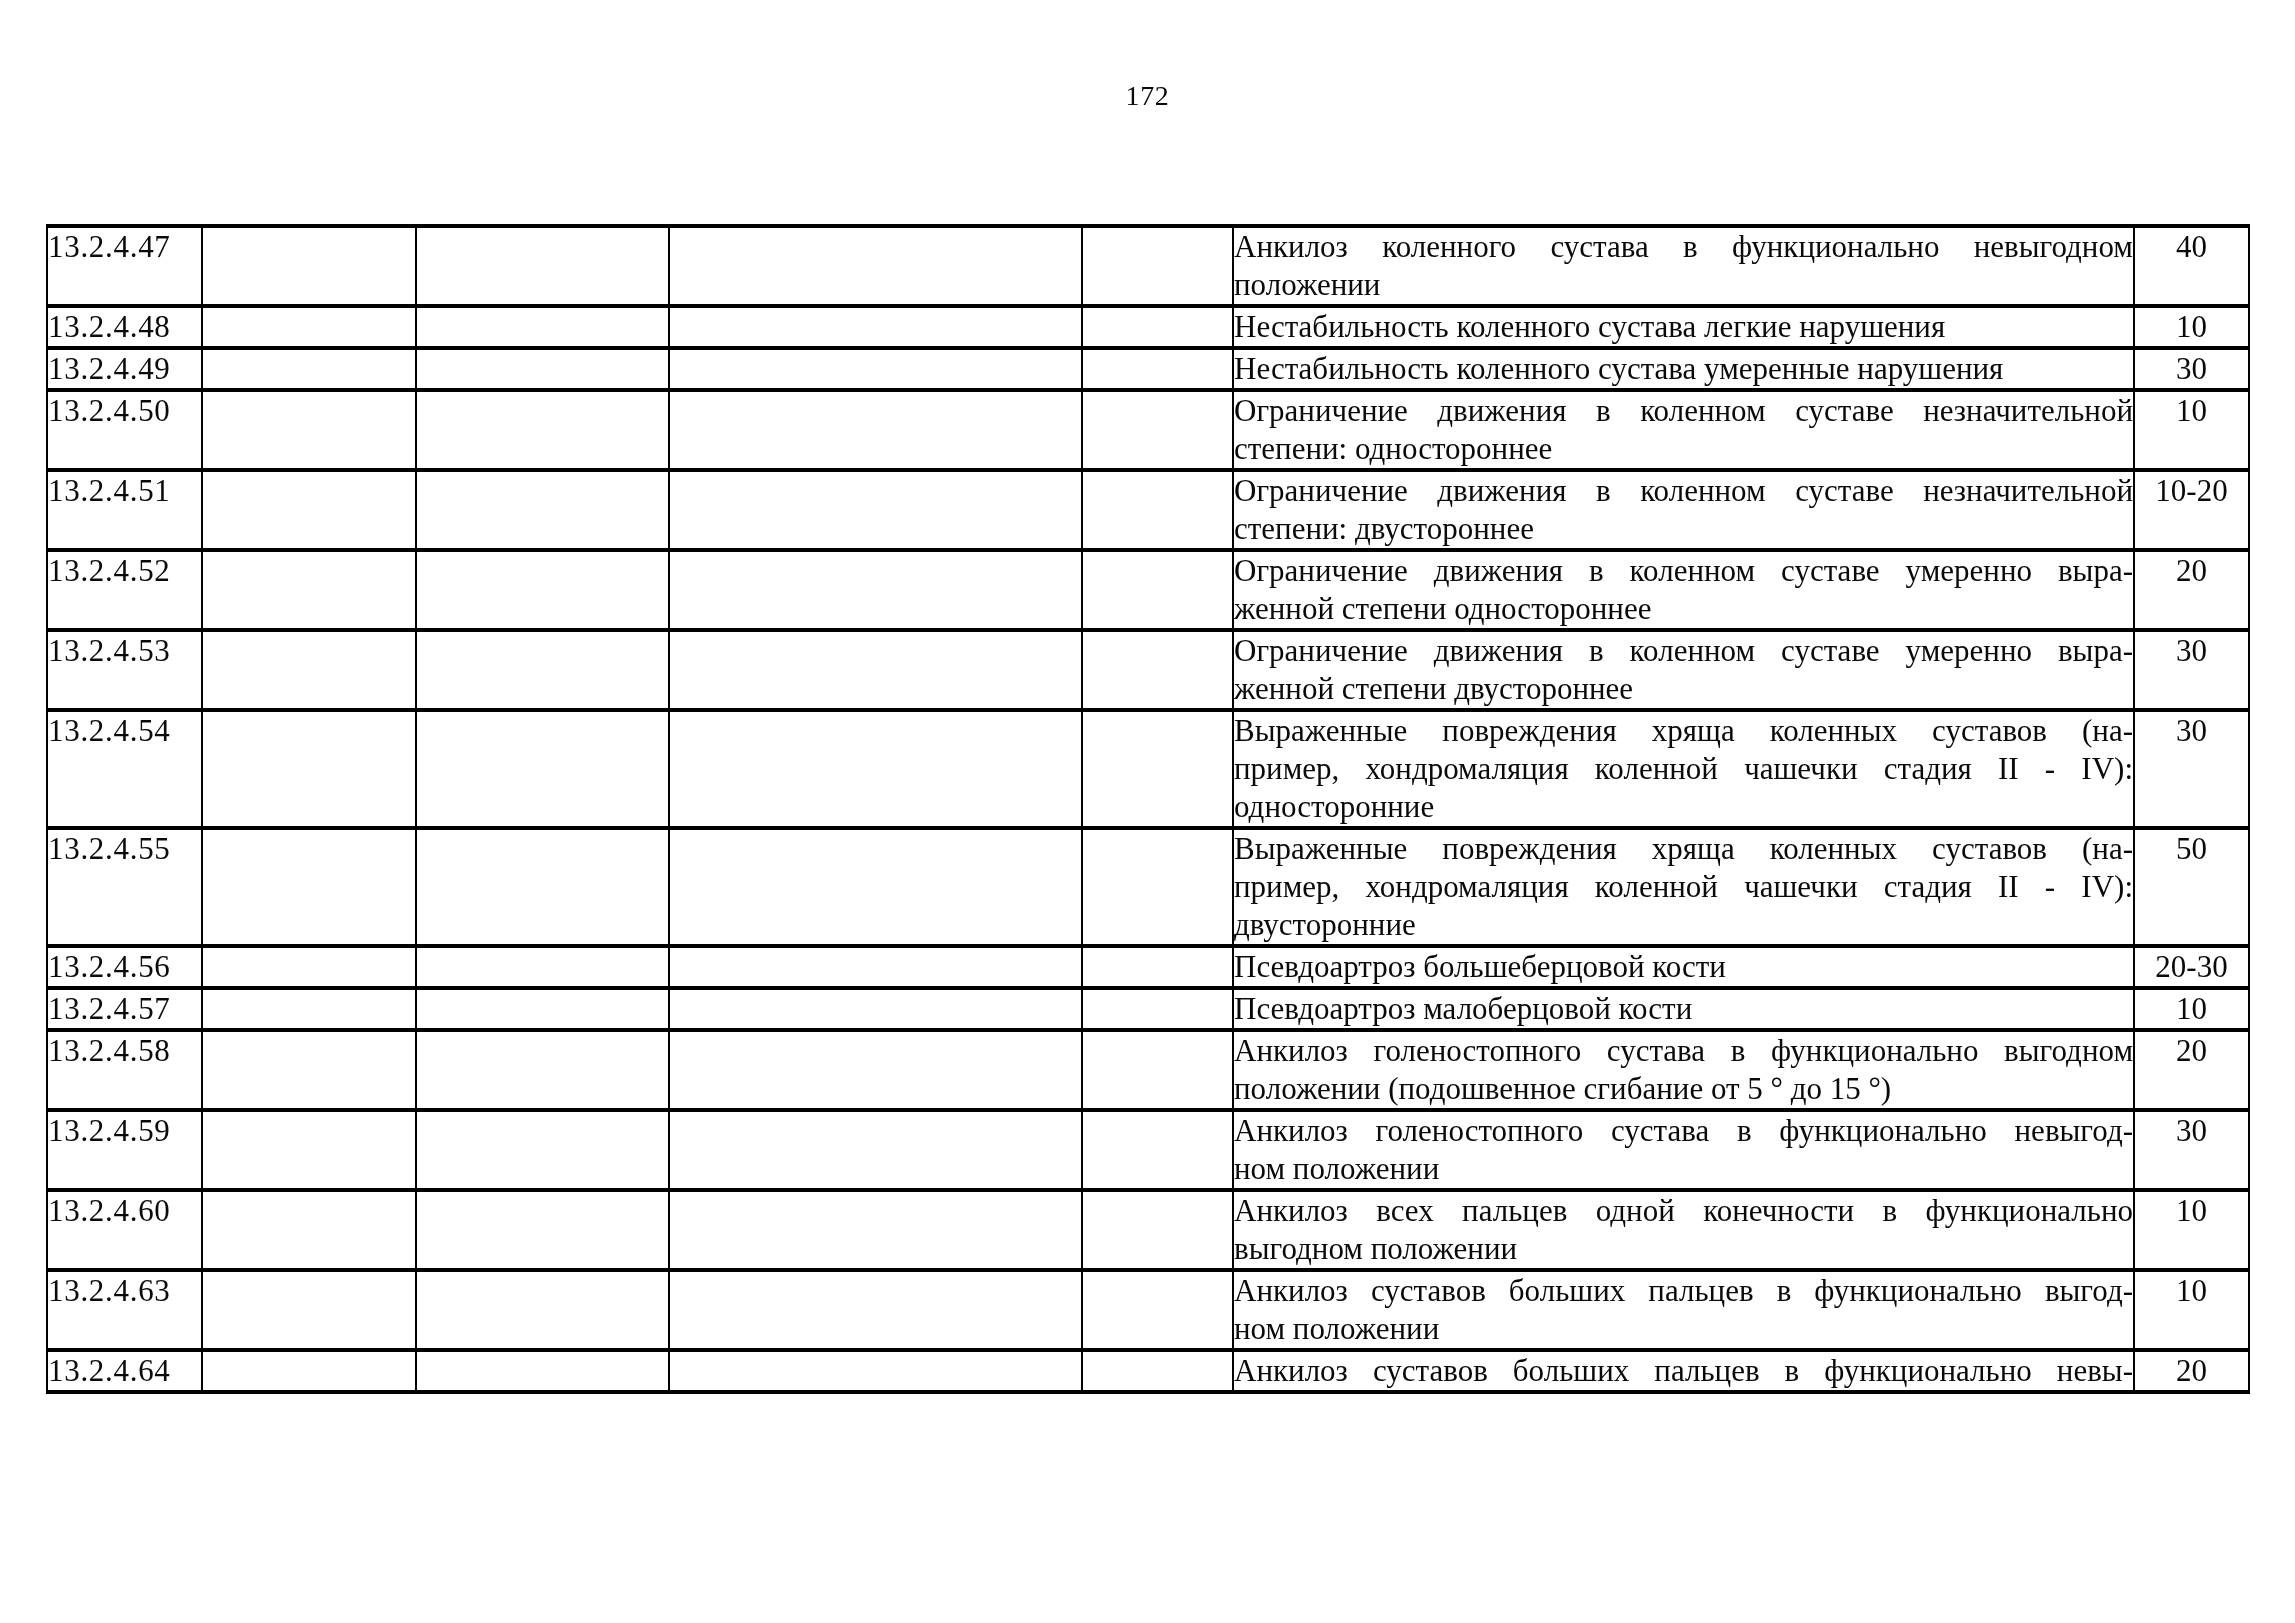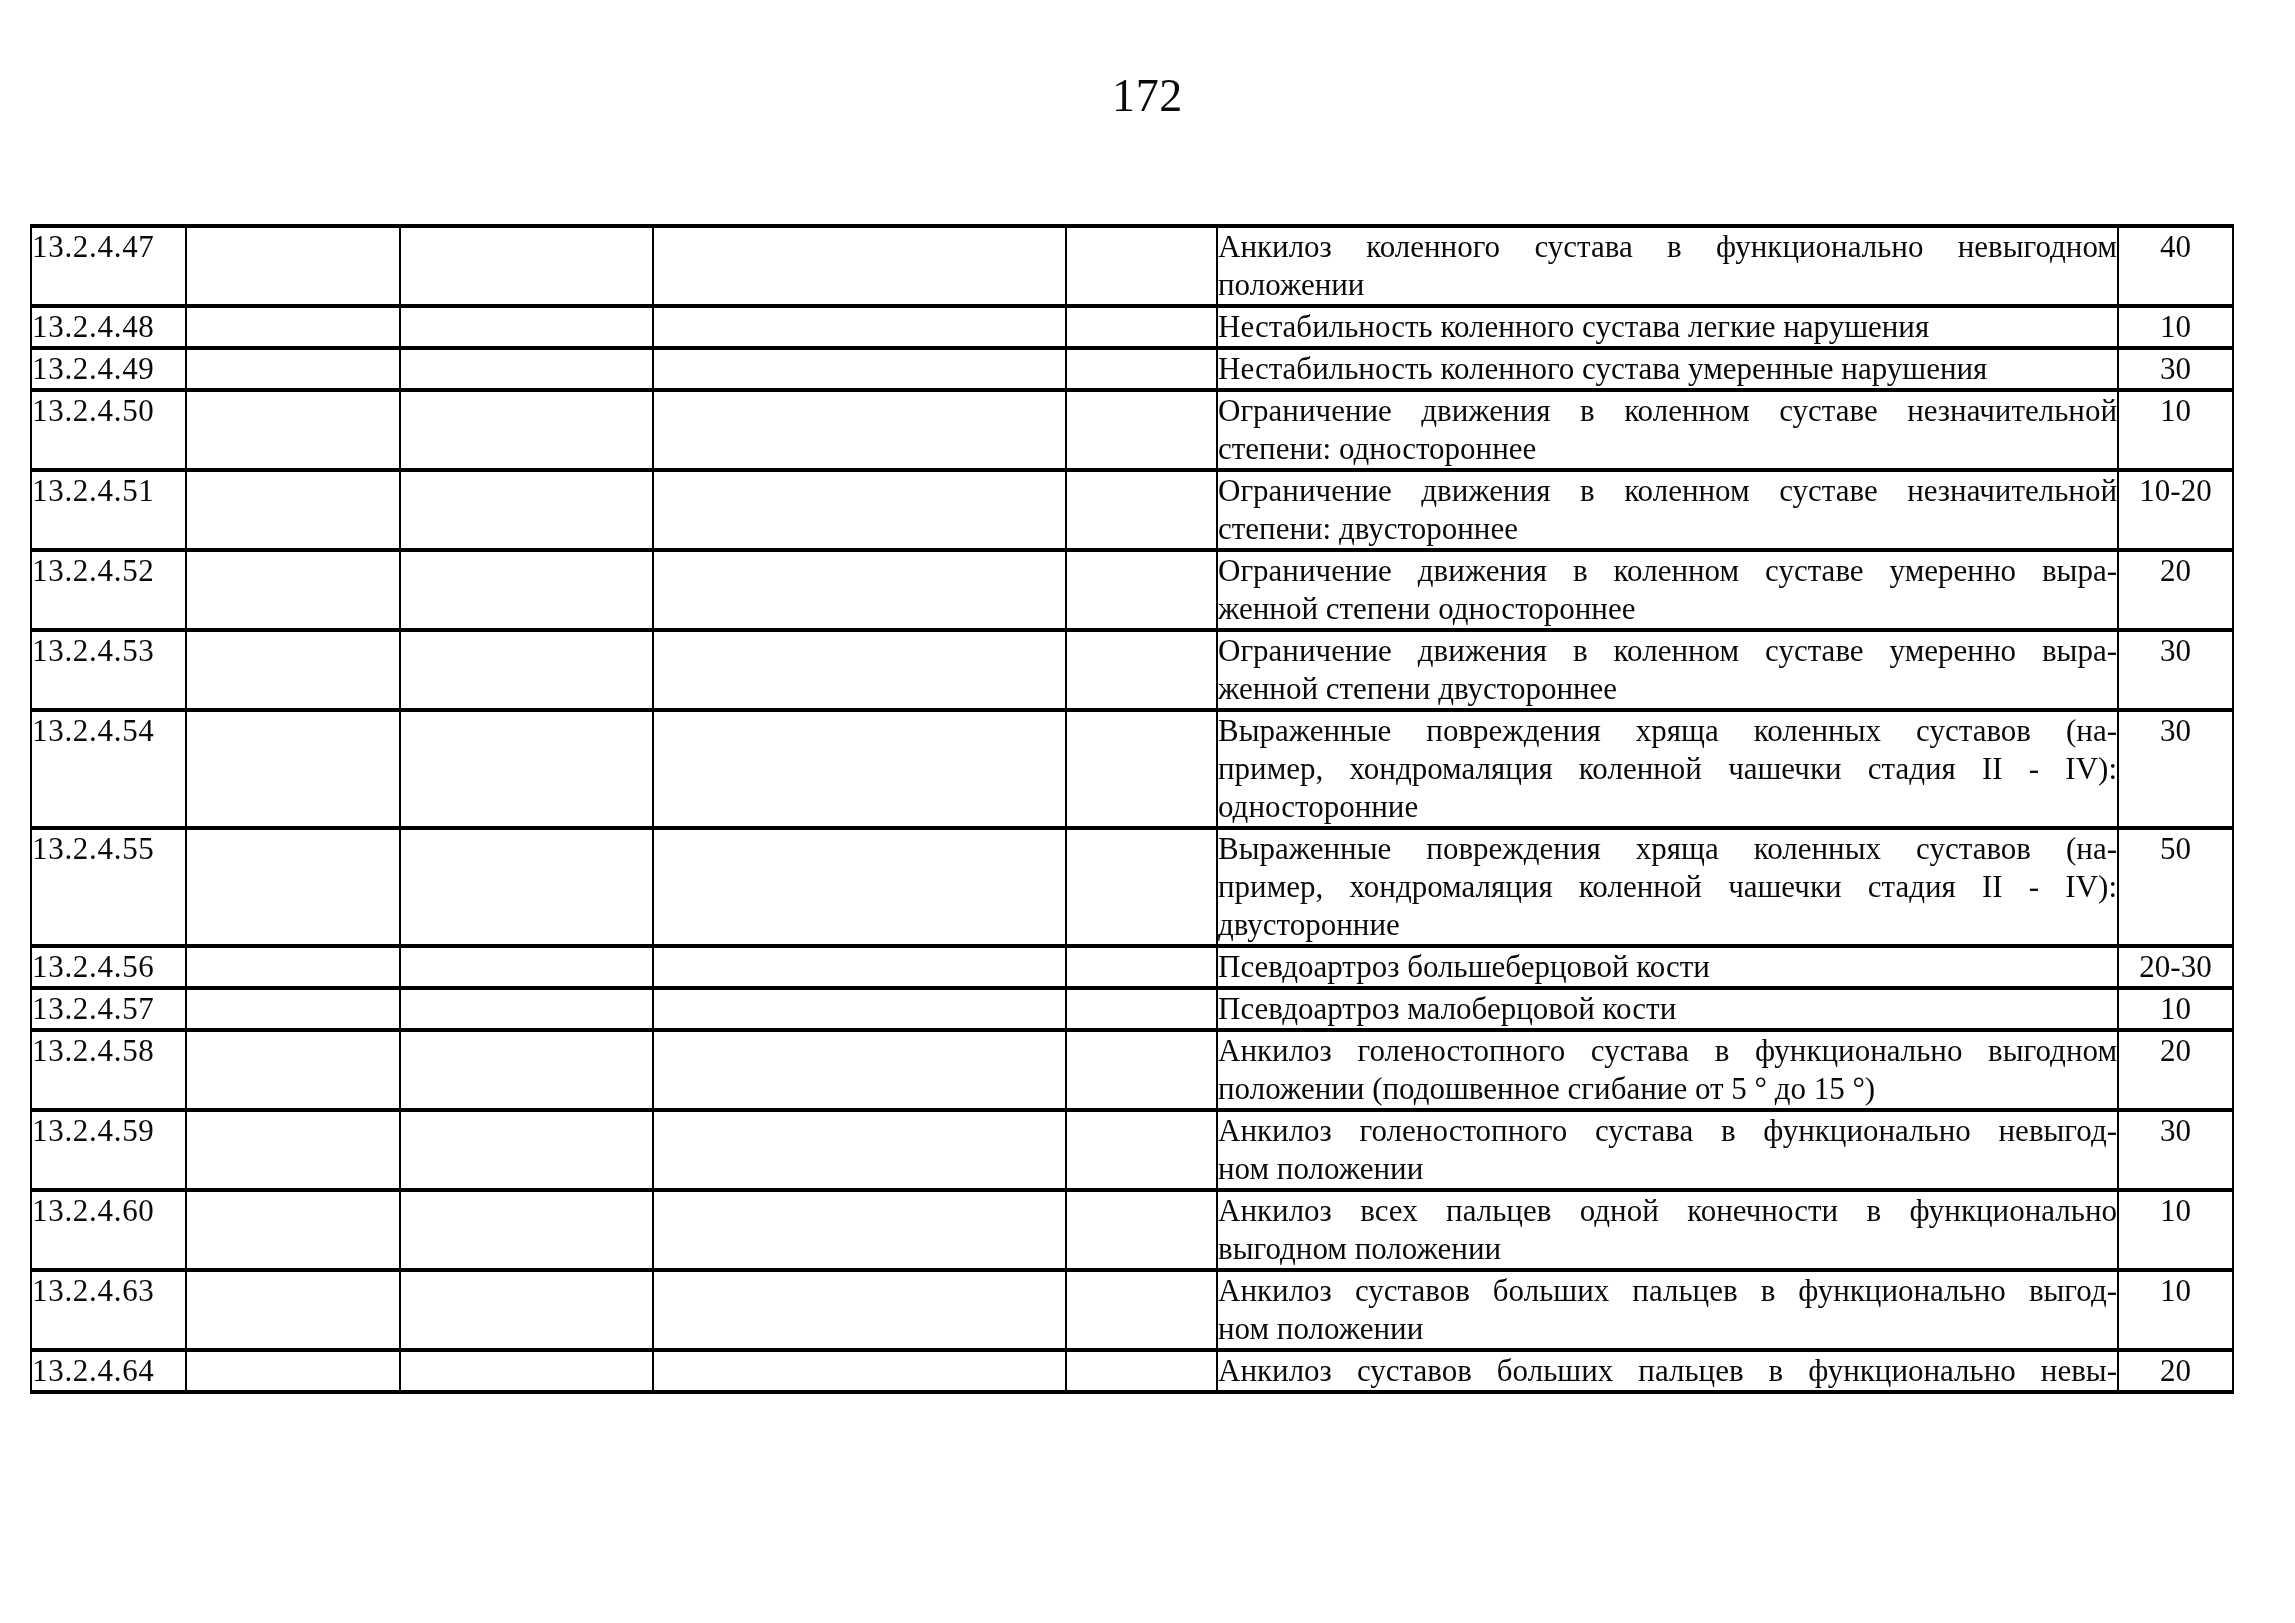--- a/index.html
+++ b/index.html
@@ -11,27 +11,27 @@
     font-family: "Liberation Serif", "DejaVu Serif", serif;
     color: #0a0a0a;
     overflow: hidden;
   }
   .page-number {
     position: absolute;
     top: 77px;
     left: 0;
     width: 100%;
     text-align: center;
-    font-size: 46px;
+    font-size: 28px;
     line-height: 38px;
     letter-spacing: 0.7px;
   }
   table.rating-table {
     position: absolute;
-    left: 30px;
+    left: 46px;
     top: 224px;
     width: 2202px;
     border-collapse: collapse;
     table-layout: fixed;
     padding-left: 36px;
   }
   table.rating-table td {
     border-left: 2.6px solid #000;
     border-right: 2.6px solid #000;
     border-top: 4.6px solid #000;

